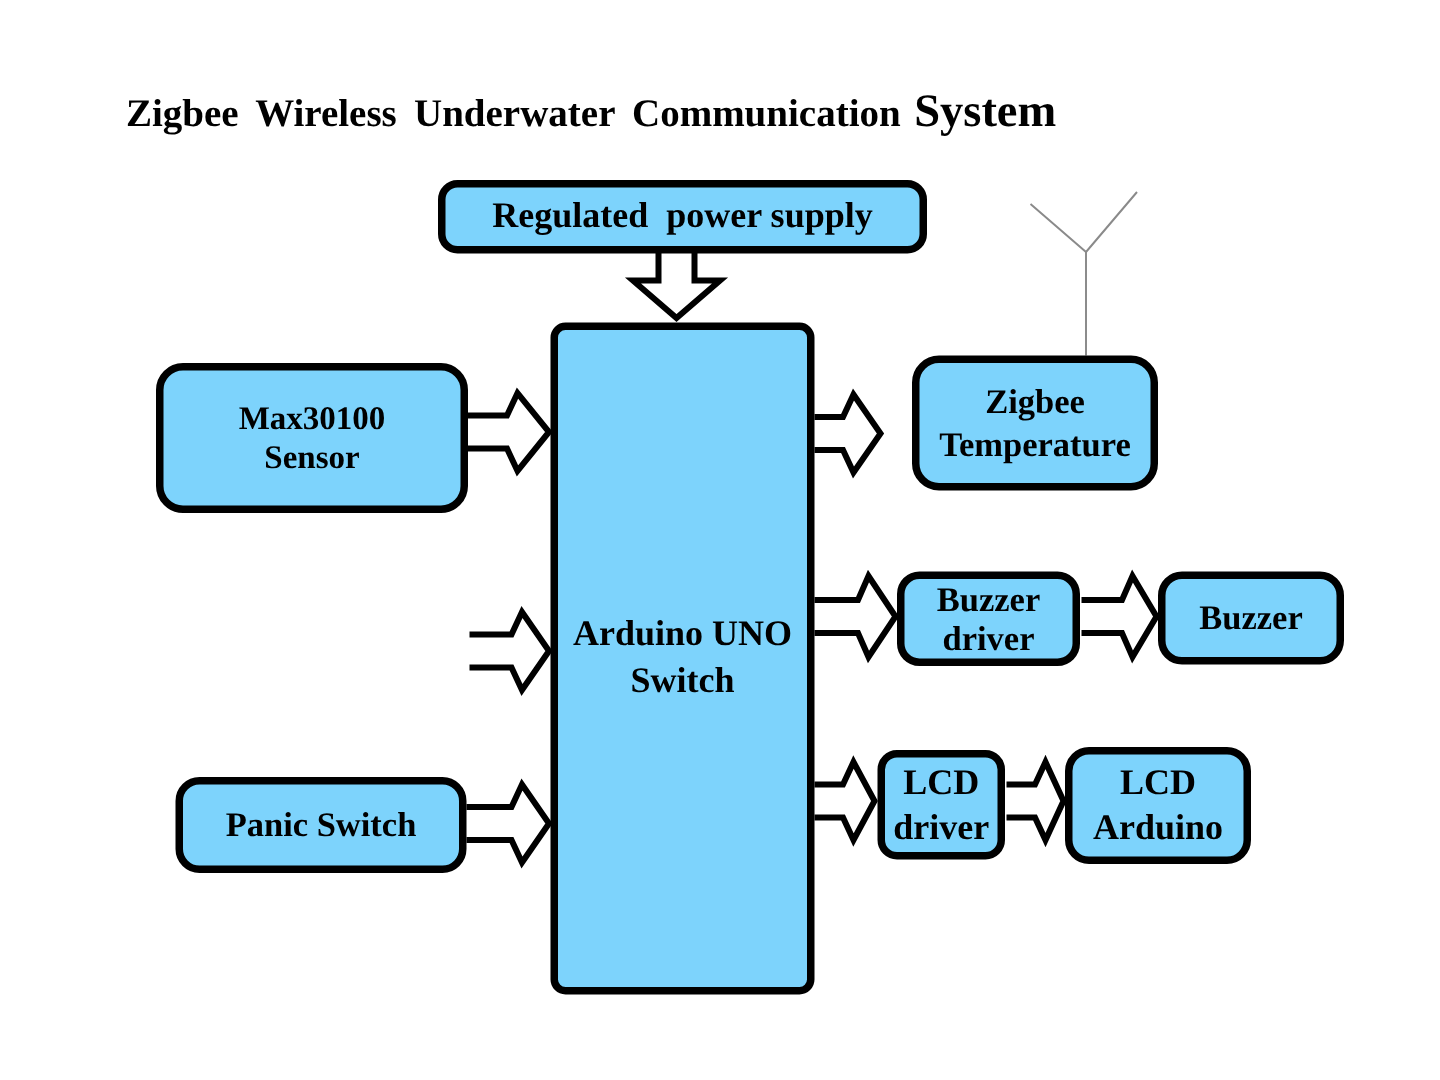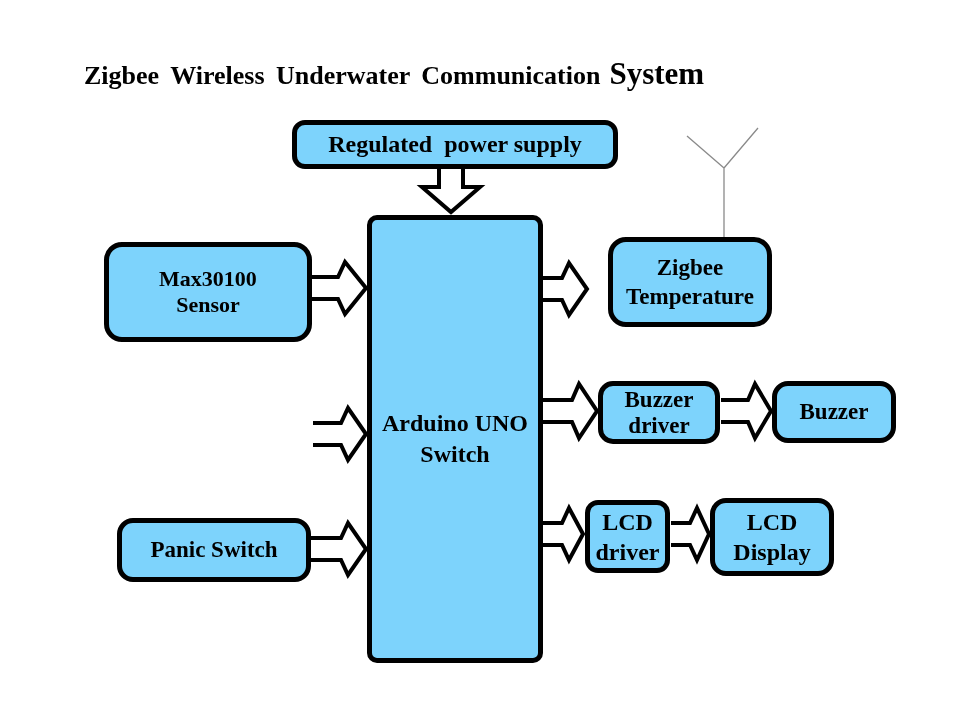--- a/index.html
+++ b/index.html
@@ -117,16 +117,16 @@
     <div class="line">Buzzer</div>
   </div>
 
   <div class="box b-lcddrv">
     <div class="line">LCD</div>
     <div class="line">driver</div>
   </div>
 
   <div class="box b-lcddisp">
     <div class="line">LCD</div>
-    <div class="line">Display</div>
+    <div class="line">Arduino</div>
   </div>
 
 </div>
 
 </body></html>

